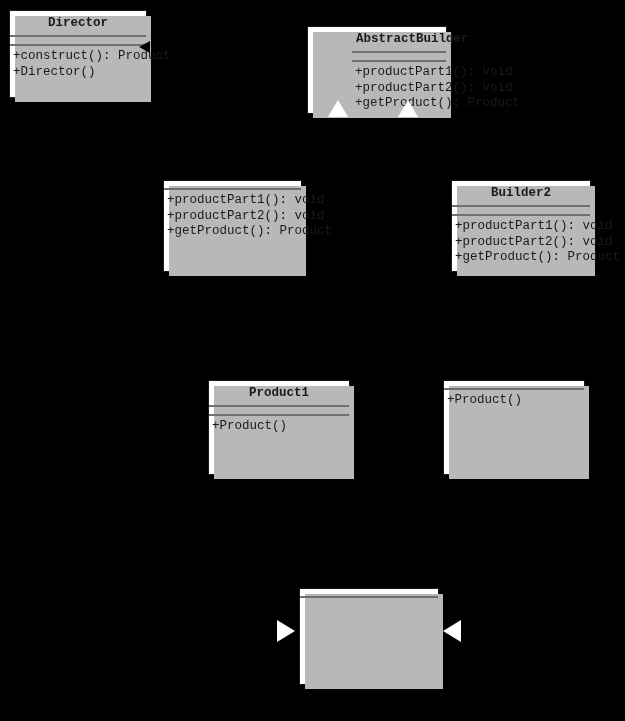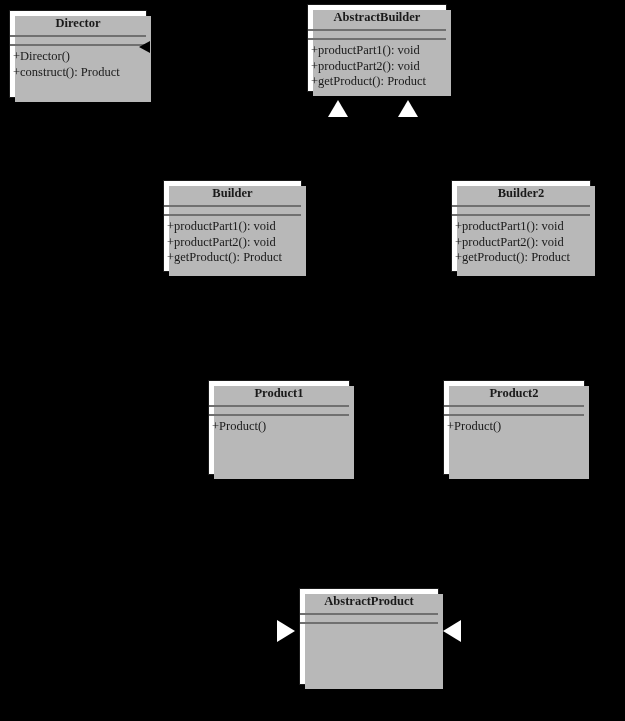--- a/index.html
+++ b/index.html
@@ -7,21 +7,21 @@
     margin: 0;
     padding: 0;
     background: #000000;
   }
   #canvas {
     position: relative;
     width: 625px;
     height: 721px;
     background: #000000;
     overflow: hidden;
-    font-family: Liberation Serif, serif;
+    font-family: Liberation Mono, monospace;
   }
 
   
   .uml-class {
     position: absolute;
     box-sizing: border-box;
     background: #ffffff;
     border: 1px solid #1a1a1a;
     z-index: 5;
   }
@@ -128,37 +128,36 @@
   <div class="arrow tri-up" style="left:328px; top:100px;"></div>
   <div class="arrow tri-up" style="left:398px; top:100px;"></div>
 
   <div class="arrow tri-right" style="left:277px; top:620px;"></div>
   <div class="arrow tri-left" style="left:443px; top:620px;"></div>
 
   <div class="uml-class" style="left:9px; top:10px; width:138px; height:88px;">
     <div class="uml-title">Director</div>
     <div class="uml-attrs"></div>
     <div class="uml-methods">
+      <div class="member">+construct(): Product</div>
       <div class="member">+Director()</div>
-      <div class="member">+construct(): Product</div>
     </div>
   </div>
 
-  <div class="uml-class" style="left:307px; top:4px; width:140px; height:88px;">
+  <div class="uml-class" style="left:307px; top:26px; width:140px; height:88px;padding-left:44px;">
     <div class="uml-title">AbstractBuilder</div>
     <div class="uml-attrs"></div>
     <div class="uml-methods">
       <div class="member">+productPart1(): void</div>
       <div class="member">+productPart2(): void</div>
       <div class="member">+getProduct(): Product</div>
     </div>
   </div>
 
   <div class="uml-class" style="left:163px; top:180px; width:139px; height:92px;">
-    <div class="uml-title">Builder</div>
     <div class="uml-attrs"></div>
     <div class="uml-methods">
       <div class="member">+productPart1(): void</div>
       <div class="member">+productPart2(): void</div>
       <div class="member">+getProduct(): Product</div>
     </div>
   </div>
 
   <div class="uml-class" style="left:443px; top:180px; width:140px; height:92px;margin-left:8px;">
     <div class="uml-title">Builder2</div>
@@ -172,26 +171,24 @@
 
   <div class="uml-class" style="left:163px; top:380px; width:142px; height:95px;margin-left:45px;">
     <div class="uml-title">Product1</div>
     <div class="uml-attrs"></div>
     <div class="uml-methods">
       <div class="member">+Product()</div>
     </div>
   </div>
 
   <div class="uml-class" style="left:443px; top:380px; width:142px; height:95px;">
-    <div class="uml-title">Product2</div>
     <div class="uml-attrs"></div>
     <div class="uml-methods">
       <div class="member">+Product()</div>
     </div>
   </div>
 
   <div class="uml-class" style="left:299px; top:588px; width:140px; height:97px;">
-    <div class="uml-title">AbstractProduct</div>
     <div class="uml-attrs"></div>
     <div class="uml-methods"></div>
   </div>
 
 </div>
 
 </body></html>

